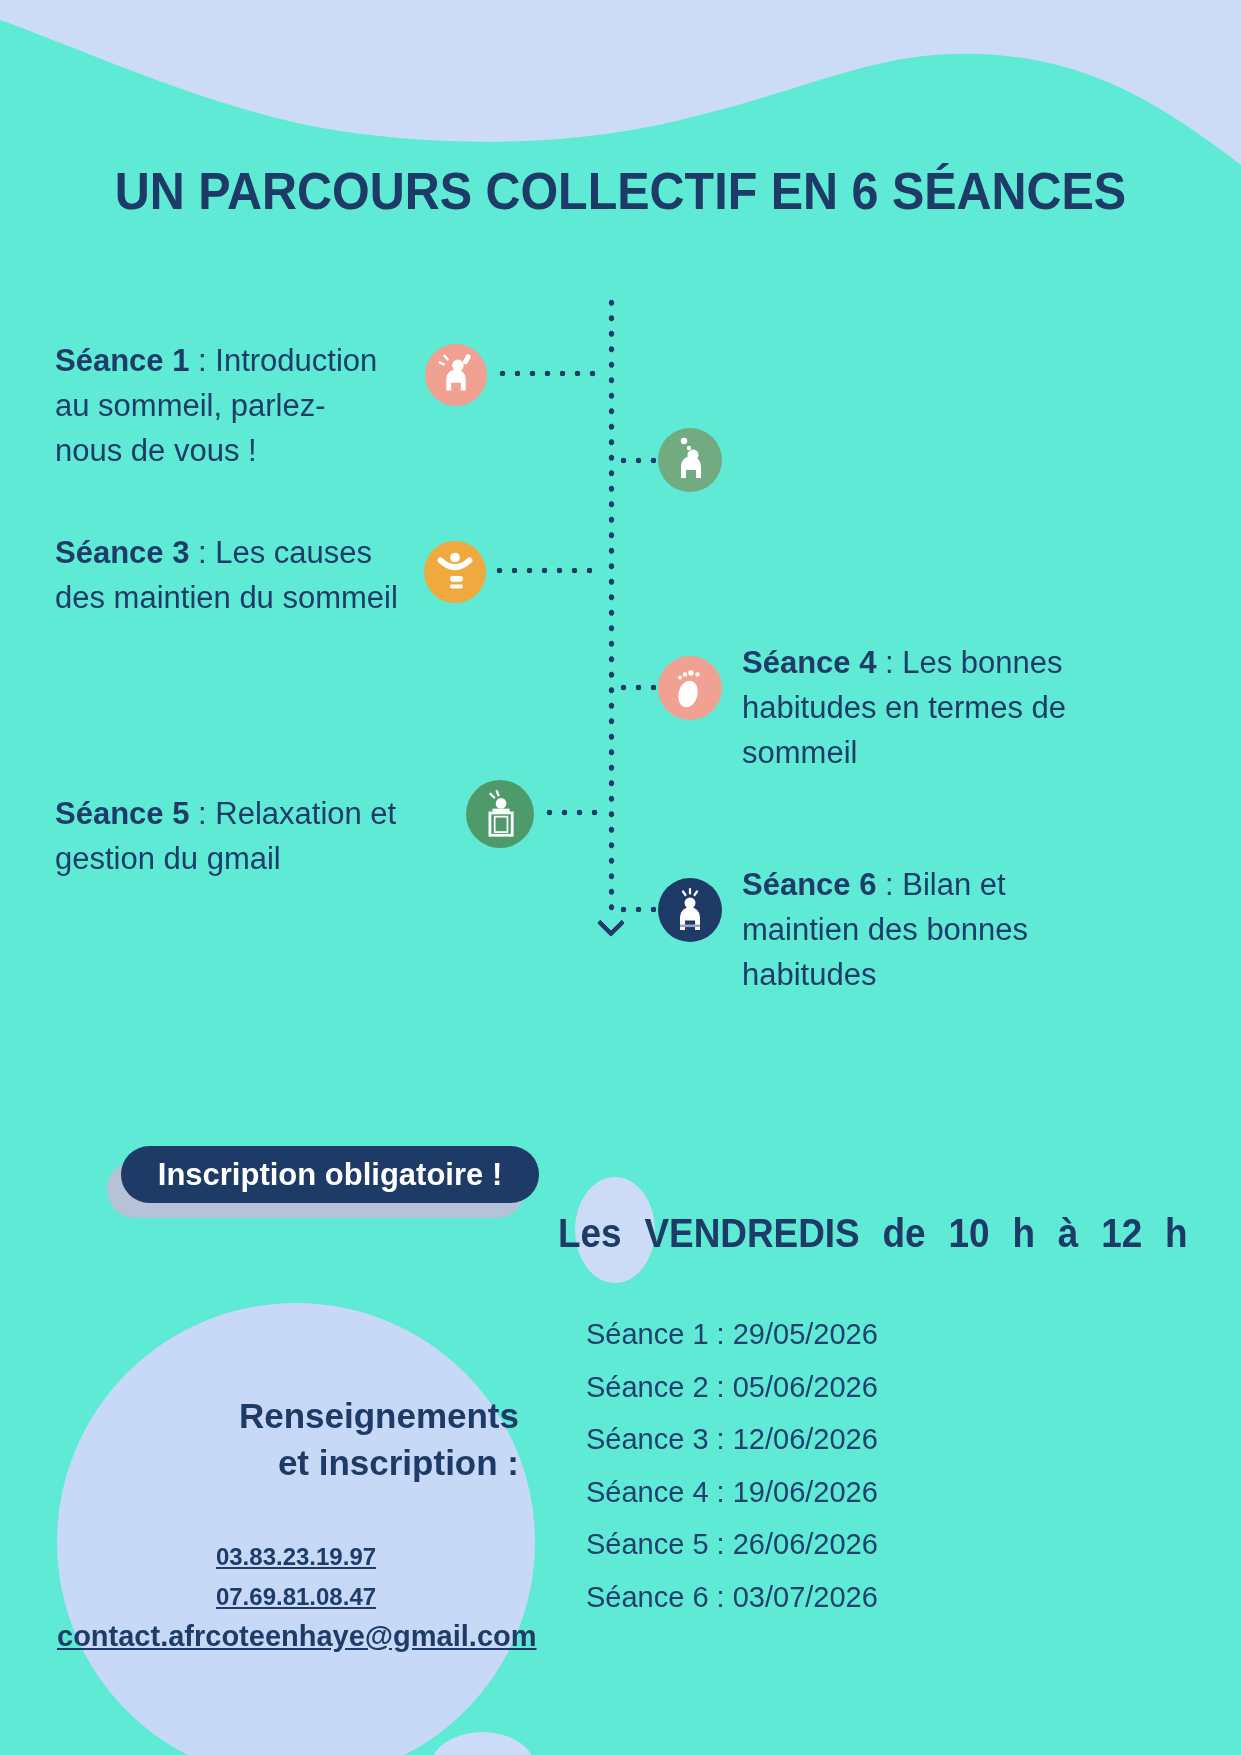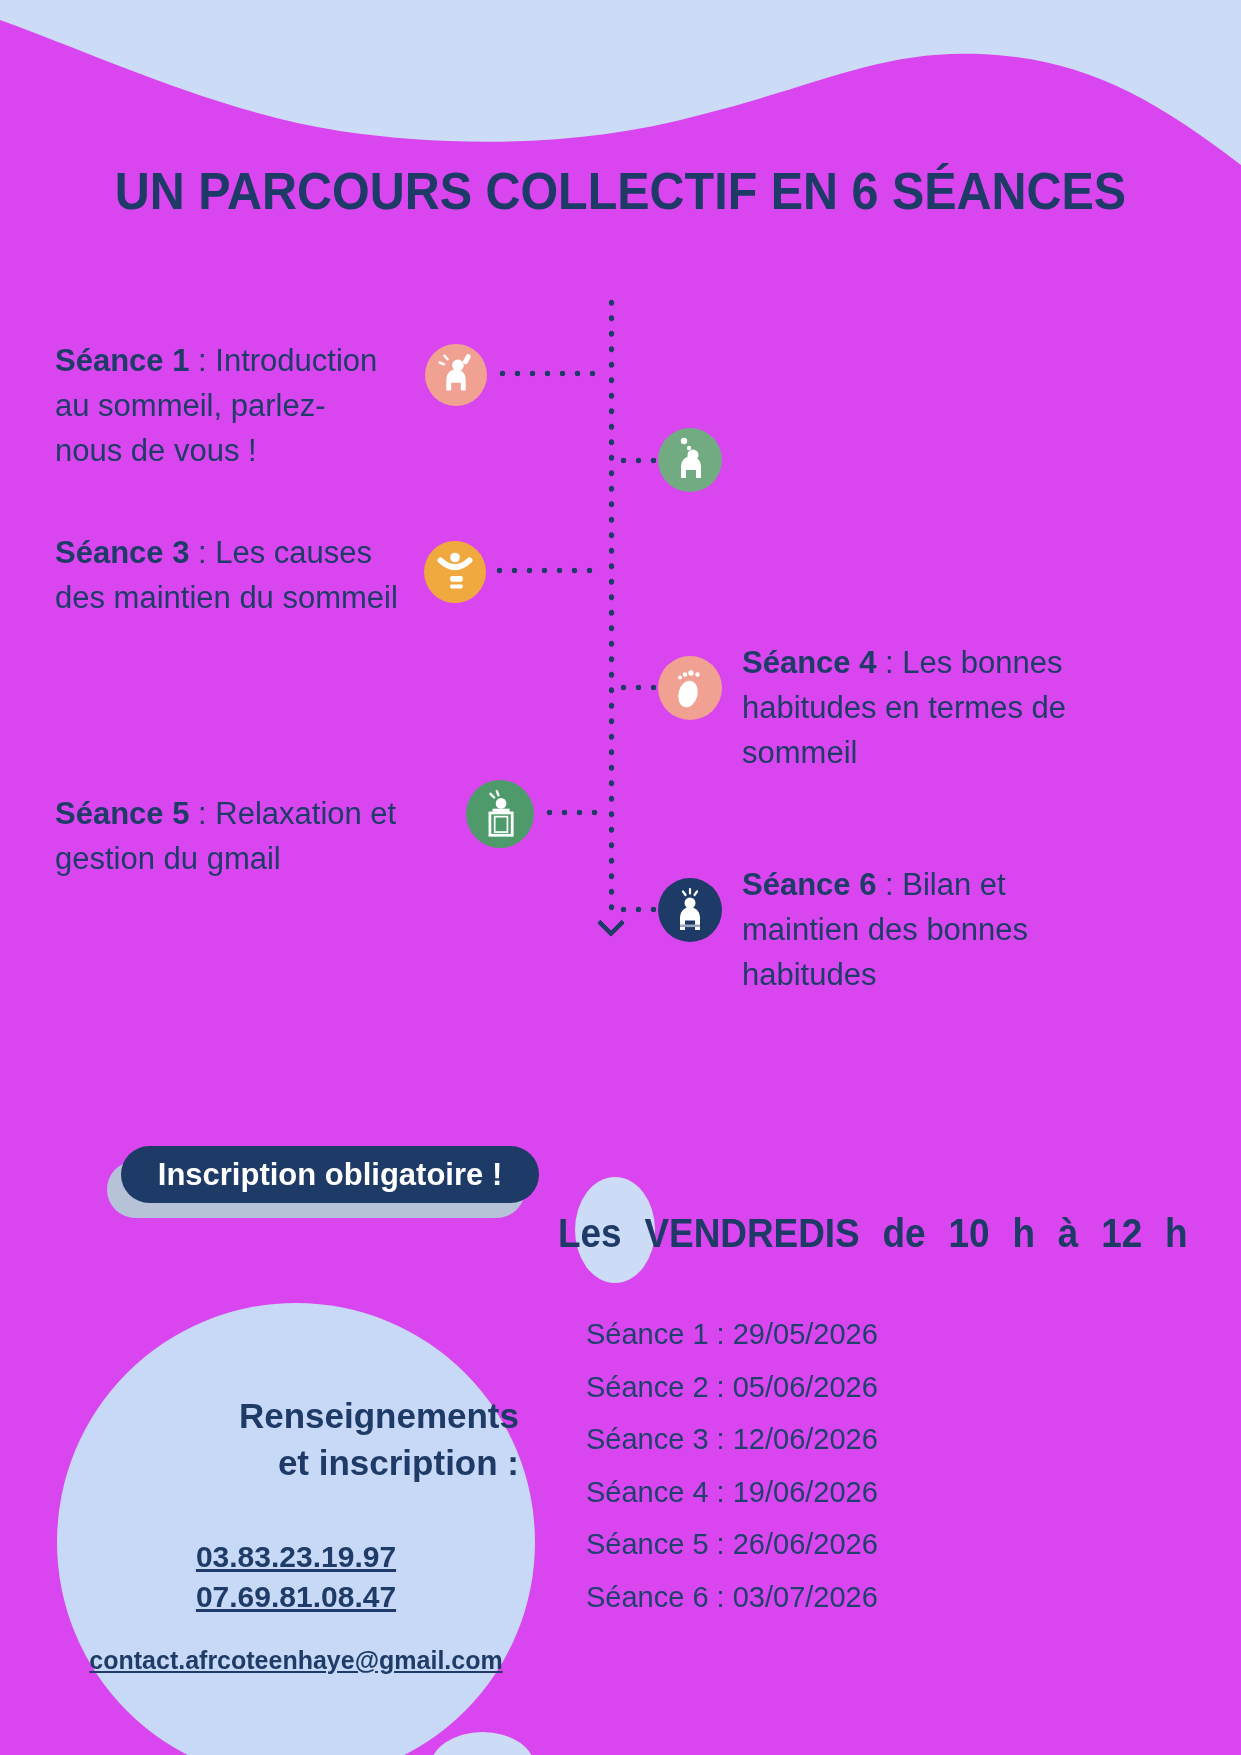--- a/index.html
+++ b/index.html
@@ -1,17 +1,17 @@
 <!DOCTYPE html>
 <html><head>
 <meta charset="utf-8">
 <style>
   * { margin:0; padding:0; box-sizing:border-box; }
   body { background:#e8e8e8; font-family:"Liberation Sans","DejaVu Sans",sans-serif; }
-  .page { position:relative; width:1241px; height:1755px; background:#d946ef; overflow:hidden;
+  .page { position:relative; width:1241px; height:1755px; background:#5eead4; overflow:hidden;
           color:#1f3c69; font-family:"Liberation Sans","DejaVu Sans",sans-serif; }
 
   .wave { position:absolute; top:0; left:0; width:1241px; height:170px; }
 
   .title { position:absolute; top:162px; left:0; width:100%; text-align:center;
            font-size:51px; font-weight:bold; color:#1e3a66; transform:scaleX(0.95); white-space:nowrap; }
 
   
   .vline { position:absolute; left:608px; top:295px; width:7px; height:622px;
            background-image:radial-gradient(circle, #1f3c69 2.6px, rgba(31,60,105,0) 3.1px);
@@ -42,24 +42,24 @@
 
   .dates { position:absolute; left:586px; top:1308px; font-size:29px; line-height:52.5px;
            color:#21406e; }
 
   .big-circle { position:absolute; left:57px; top:1303px; width:478px; height:478px; border-radius:50%; }
   .small-circle { position:absolute; left:430px; top:1732px; width:105px; height:72px; border-radius:50%; }
 
   .contact-title { position:absolute; left:41px; top:1392px; width:478px; text-align:right;
                    font-size:35px; font-weight:bold; line-height:47px; color:#1e3a66; }
   .contact-details { position:absolute; left:57px; top:1537px; width:478px; text-align:center; }
-  .phone { display:block; font-size:30px; font-weight:bold; text-decoration:underline;
+  .phone { display:block; font-size:24px; font-weight:bold; text-decoration:underline;
            line-height:40px; color:#1f3c69; }
-  .email { display:block; font-size:25px; font-weight:bold; text-decoration:underline;
-           line-height:38px; color:#1f3c69;margin-top:24px; }
+  .email { display:block; font-size:29px; font-weight:bold; text-decoration:underline;
+           line-height:38px; color:#1f3c69; }
 </style>
 </head>
 <body>
 
 <div class="page">
 
   <svg class="wave" viewBox="0 0 1241 170" preserveAspectRatio="none">
     <path d="M0,0 H1241 V165 C1150,95 1080,58 980,54 C880,50 820,85 700,115 C580,148 450,147 340,131 C220,113 90,52 0,20 Z" fill="#ccdcf6"></path>
   </svg>
 

